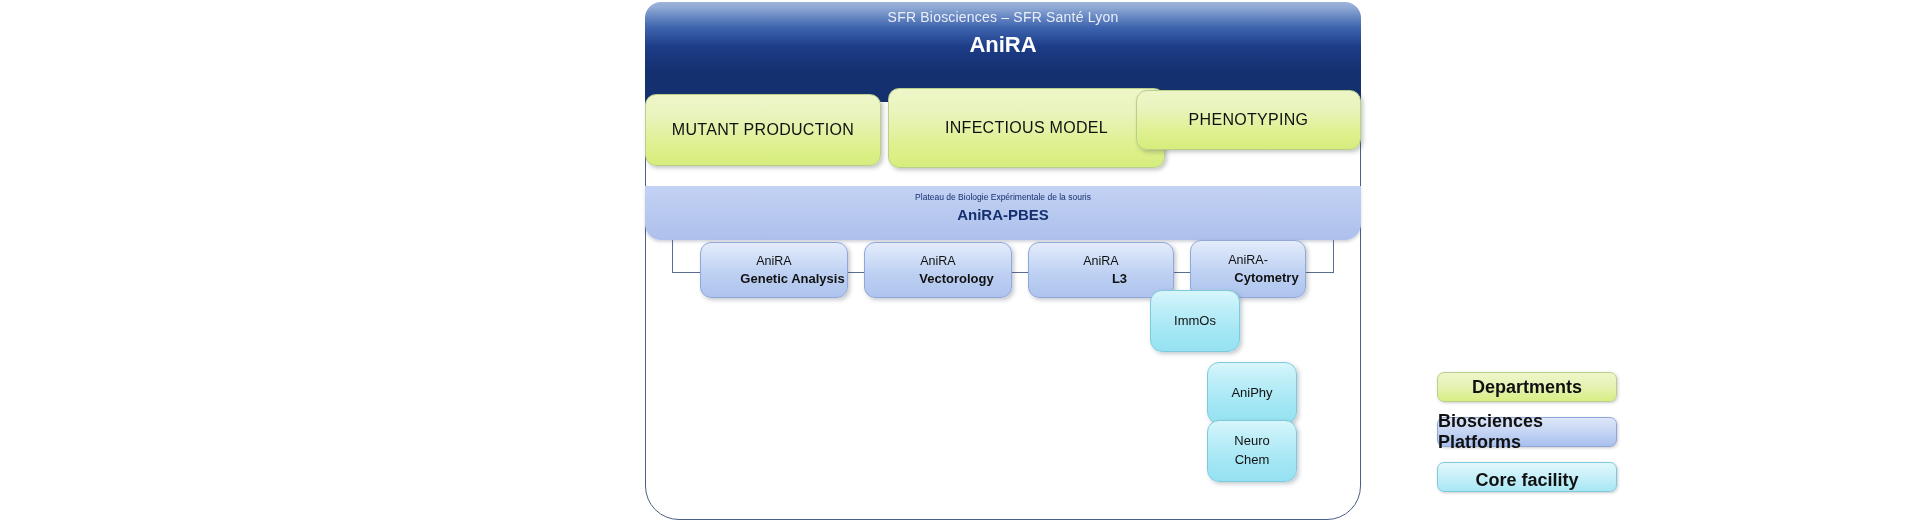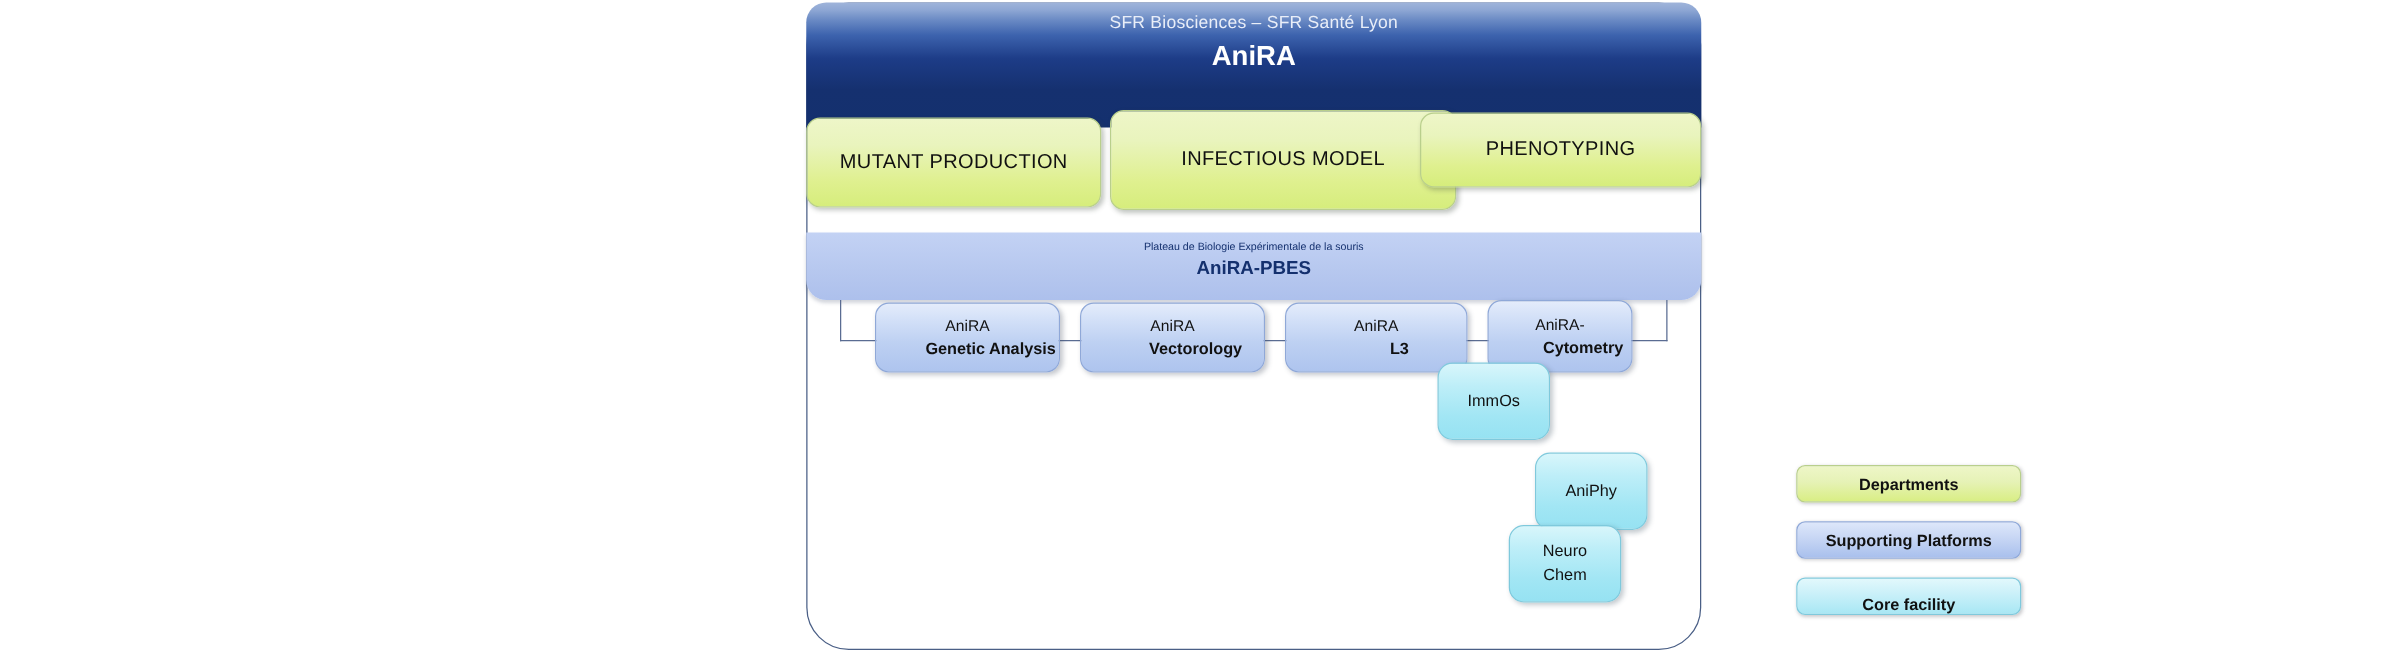--- a/index.html
+++ b/index.html
@@ -180,35 +180,35 @@
     box-sizing: border-box;
     display: flex;
     flex-direction: column;
     align-items: center;
     justify-content: center;
     color: #111111;
     font-size: 13px;
     line-height: 1.45;
   }
   .core-1 { left: 1150px; top: 290px; width: 90px; height: 62px; }
-  .core-2 { left: 1207px; top: 362px; width: 90px; height: 62px; margin-left: 21px; }
+  .core-2 { left: 1207px; top: 362px; width: 90px; height: 62px; }
   .core-3 { left: 1207px; top: 420px; width: 90px; height: 62px; }
 
   
   .legend-item {
     position: absolute;
     left: 1437px;
     width: 180px;
     height: 30px;
     border-radius: 7px;
     box-sizing: border-box;
     display: flex;
     align-items: center;
     justify-content: center;
-    font-size: 13px;
+    font-size: 18px;
     font-weight: 700;
     color: #111111;
     box-shadow: 1px 1px 3px rgba(70,70,80,0.28);
   }
   .legend-green {
     top: 372px;
     background: linear-gradient(to bottom, #eef6c8 0%, #e6f2b6 45%, #d9ee84 100%);
     border: 1px solid #b9cf8c;
   }
   .legend-blue {
@@ -287,19 +287,19 @@
   </div>
   <div class="core-box core-3">
     <span>Neuro</span>
     <span>Chem</span>
   </div>
 
   <div class="legend-item legend-green">
     <span>Departments</span>
   </div>
   <div class="legend-item legend-blue">
-    <span>Supporting  Platforms</span>
+    <span>Biosciences  Platforms</span>
   </div>
   <div class="legend-item legend-cyan">
     <span>Core facility</span>
   </div>
 
 </div>
 
 </body></html>

